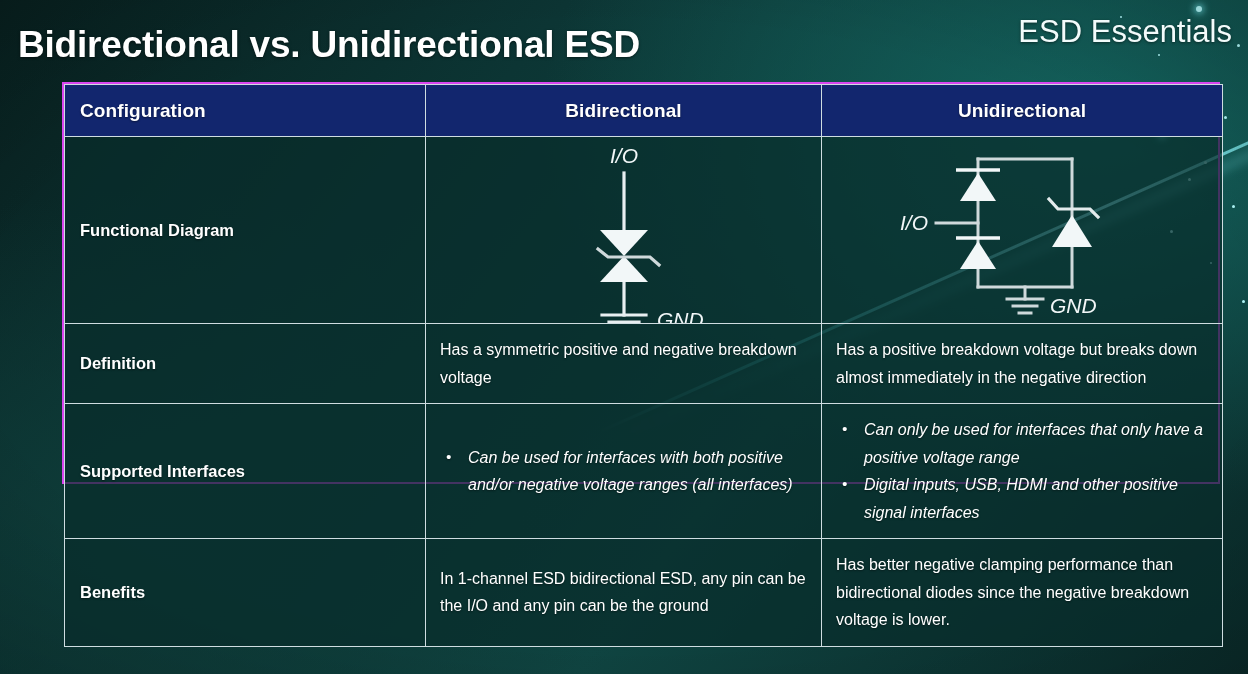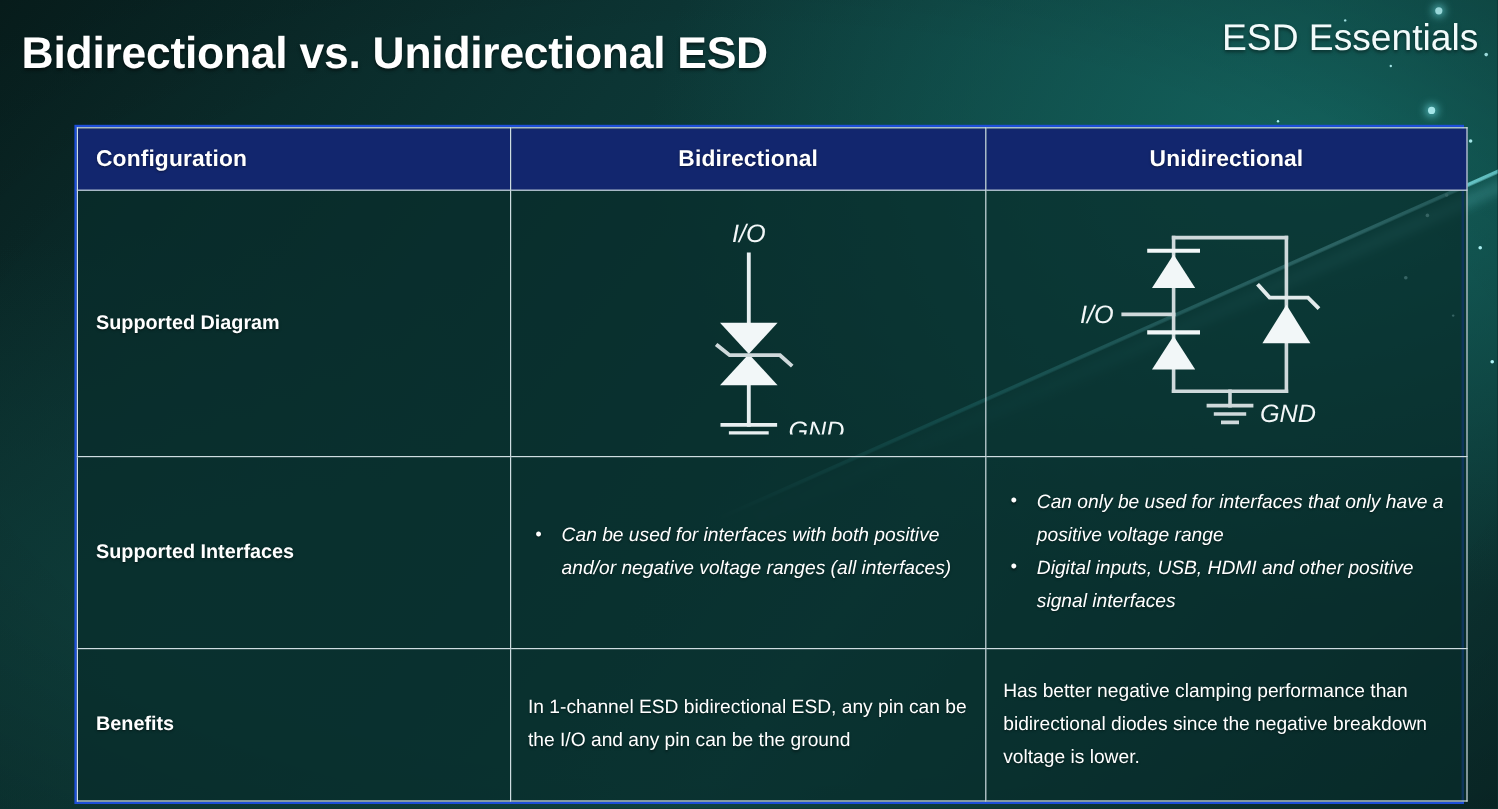--- a/index.html
+++ b/index.html
@@ -82,24 +82,24 @@
     font-weight: 400;
     color: #f2fbfb;
     white-space: nowrap;
     text-shadow: 0 1px 3px rgba(0,0,0,0.5);
   }
 
   
   .table-wrap {
     position: absolute;
     left: 62px;
-    top: 104px;
+    top: 82px;
     width: 1158px;
-    height: 566px;
-    border: 2px solid #1d4ed8;
+    height: 402px;
+    border: 2px solid #d946ef;
     border-collapse: collapse;
   }
   table.matrix {
     width: 100%;
     height: 100%;
     border-collapse: collapse;
     table-layout: fixed;
   }
   table.matrix col.c-label { width: 361px; }
   table.matrix col.c-bi    { width: 396px; }
@@ -208,21 +208,21 @@
     <thead>
       <tr>
         <th class="label-head">Configuration</th>
         <th>Bidirectional</th>
         <th>Unidirectional</th>
       </tr>
     </thead>
     <tbody>
 
       <tr>
-        <td class="row-label">Supported Diagram</td>
+        <td class="row-label">Functional Diagram</td>
 
         <td class="cell-diagram">
           <svg class="diagram-svg" width="200" height="186" viewBox="0 0 200 186">
             <g stroke="#e8eff1" stroke-width="3.2" fill="none" stroke-linecap="square">
               <line x1="100" y1="36" x2="100" y2="95"></line>
               <line x1="100" y1="140" x2="100" y2="178"></line>
               <line x1="78" y1="178" x2="122" y2="178"></line>
               <line x1="85" y1="185" x2="115" y2="185"></line>
               <line x1="92" y1="191" x2="108" y2="191"></line>
             </g>
@@ -261,20 +261,25 @@
             <line x1="64" y1="101" x2="108" y2="101" stroke="#f2f7f8" stroke-width="3.4"></line>
 
             <polygon points="160,110 200,110 180,78" fill="#f2f7f8"></polygon>
             <polyline points="157,62 166,72 198,72 206,80" fill="none" stroke="#e3ebec" stroke-width="3.2" stroke-linecap="square"></polyline>
             <text x="36" y="93" fill="#f2f7f8" font-family="Liberation Sans, sans-serif" font-size="21" text-anchor="end">I/O</text>
             <text x="158" y="176" fill="#f2f7f8" font-family="Liberation Sans, sans-serif" font-size="21" text-anchor="start">GND</text>
           </svg>
         </td>
       </tr>
 
+      <tr>
+        <td class="row-label">Definition</td>
+        <td class="cell-text">Has a symmetric positive and negative breakdown voltage</td>
+        <td class="cell-text">Has a positive breakdown voltage but breaks down almost immediately in the negative direction</td>
+      </tr>
 
       <tr>
         <td class="row-label">Supported Interfaces</td>
         <td class="cell-text">
           <ul class="bullets">
             <li>Can be used for interfaces with both positive and/or negative voltage ranges (all interfaces)</li>
           </ul>
         </td>
         <td class="cell-text">
           <ul class="bullets">

